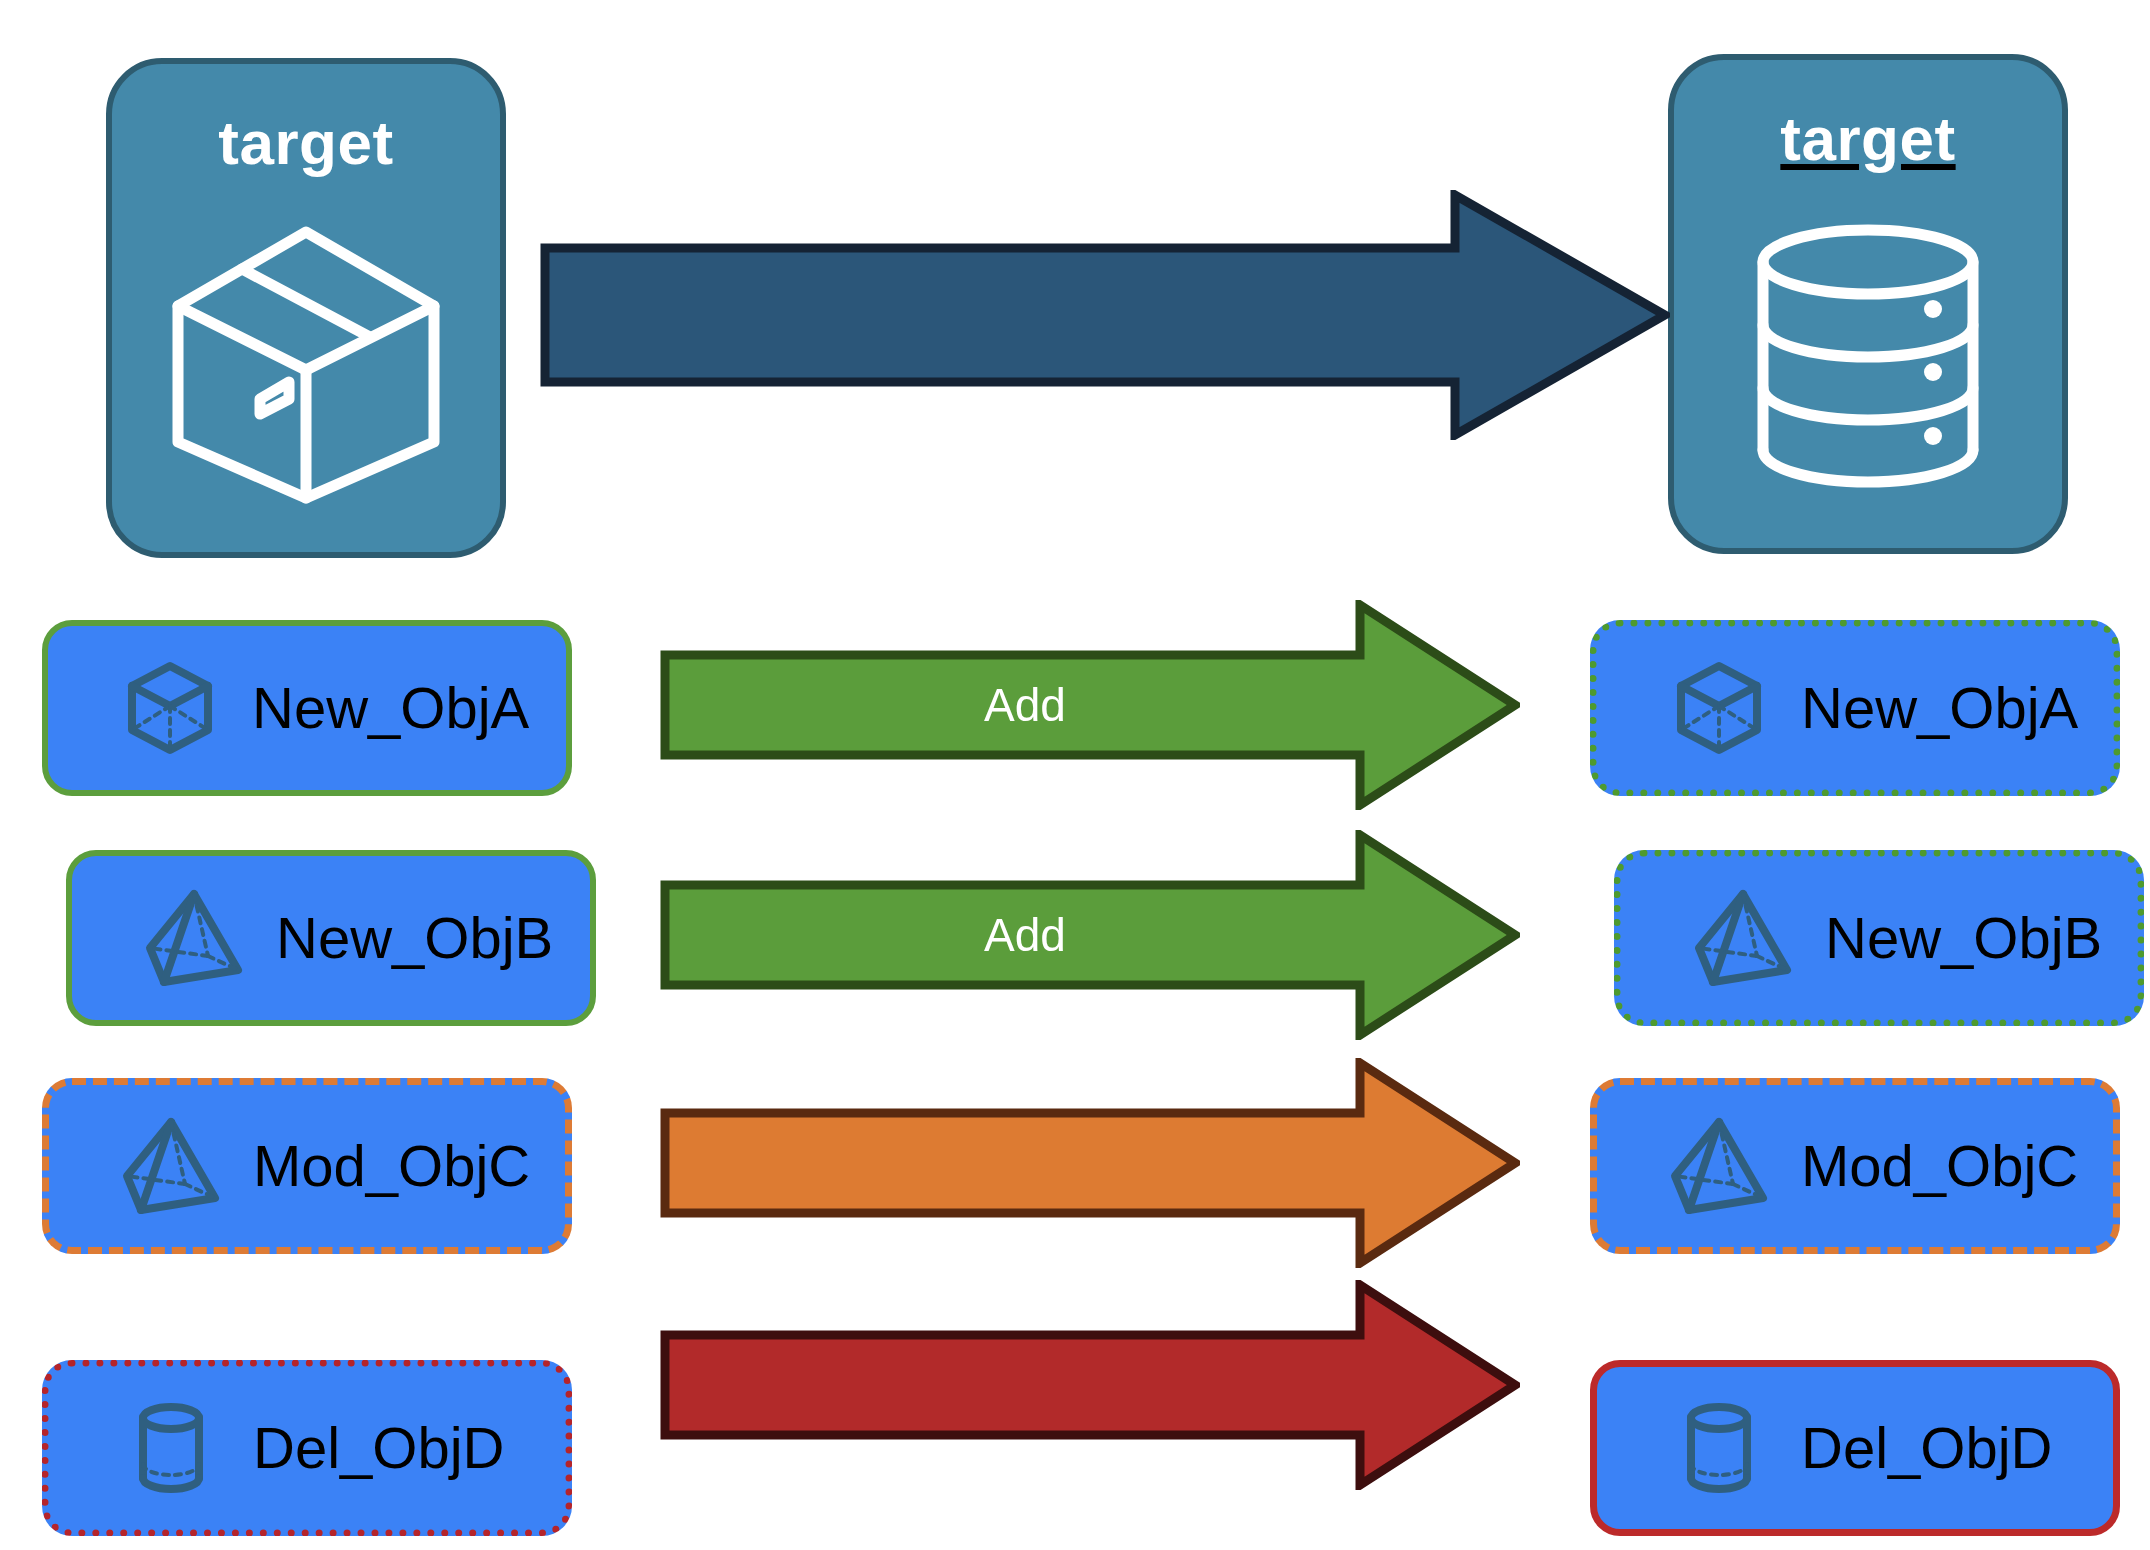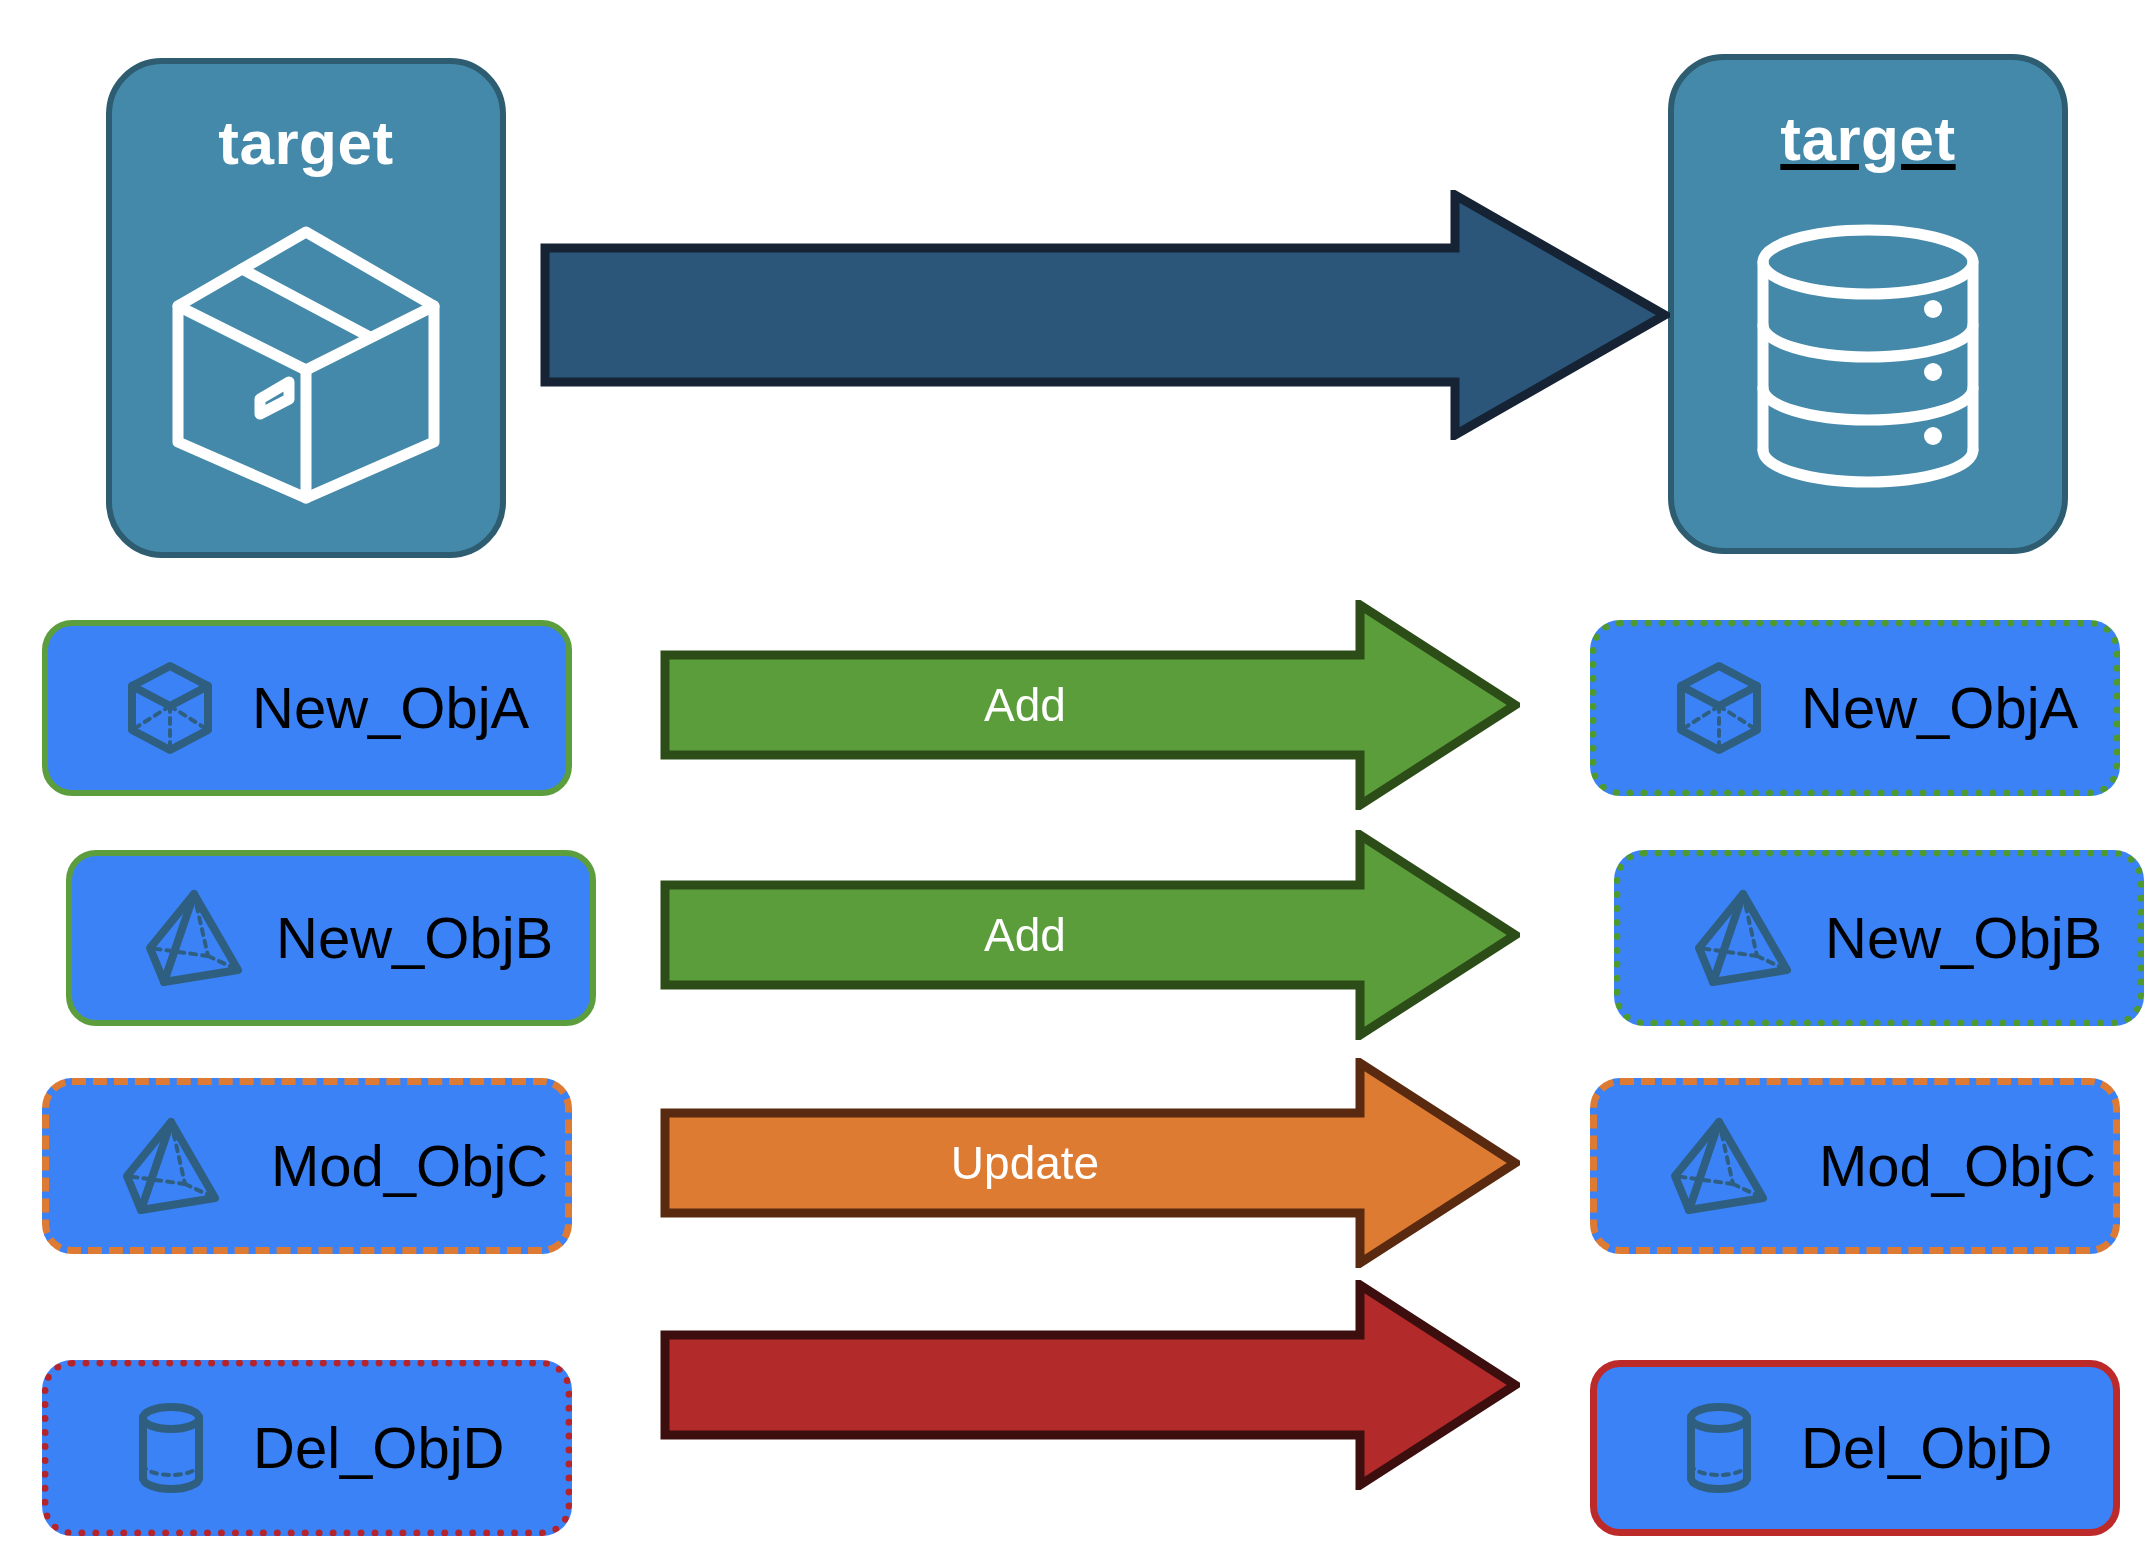--- a/index.html
+++ b/index.html
@@ -78,21 +78,21 @@
     box-sizing: border-box;
     display: flex;
     align-items: center;
     padding-left: 70px;
   }
   .obj-box.left  { left: 42px; }
   .obj-box.right { left: 1590px; }
 
   .bd-green-solid  { border: 6px solid #5C9E3D; }
   .bd-green-dotted { border: 7px dotted #4E9A2F; }
-  .bd-orange-dash  { border: 7px dashed #DD7B35; gap: 18px; }
+  .bd-orange-dash  { border: 7px dashed #DD7B35; }
   .bd-red-dotted   { border: 7px dotted #B5242A; }
   .bd-red-solid    { border: 7px solid #BC2A2A; }
 
   .obj-icon {
     width: 104px;
     height: 104px;
     flex: 0 0 104px;
   }
   .obj-label {
     margin-left: 30px;
@@ -267,21 +267,20 @@
       </g>
     </svg>
   </div>
   <div class="obj-label">Mod_ObjC</div>
 </div>
 
 <div class="action-arrow arrow-row3">
   <svg viewBox="0 0 860 210" width="860" height="210" preserveAspectRatio="none">
     <polygon points="5,55 700,55 700,5 855,105 700,205 700,155 5,155" fill="#DD7B32" stroke="#5A2A10" stroke-width="9" stroke-linejoin="miter"></polygon>
   </svg>
-  <div class="arrow-label">Update</div>
 </div>
 
 <div class="obj-box right row3 bd-orange-dash">
   <div class="obj-icon">
     <svg viewBox="0 0 104 104" width="104" height="104">
       <g fill="none" stroke="#2F5F80" stroke-width="8" stroke-linejoin="round" stroke-linecap="round">
         <path d="M52 8 L96 84 L22 96 L8 62 Z"></path>
         <path d="M52 8 L22 96"></path>
       </g>
       <g fill="none" stroke="#2F5F80" stroke-width="4" stroke-dasharray="6 6" stroke-linecap="round">

